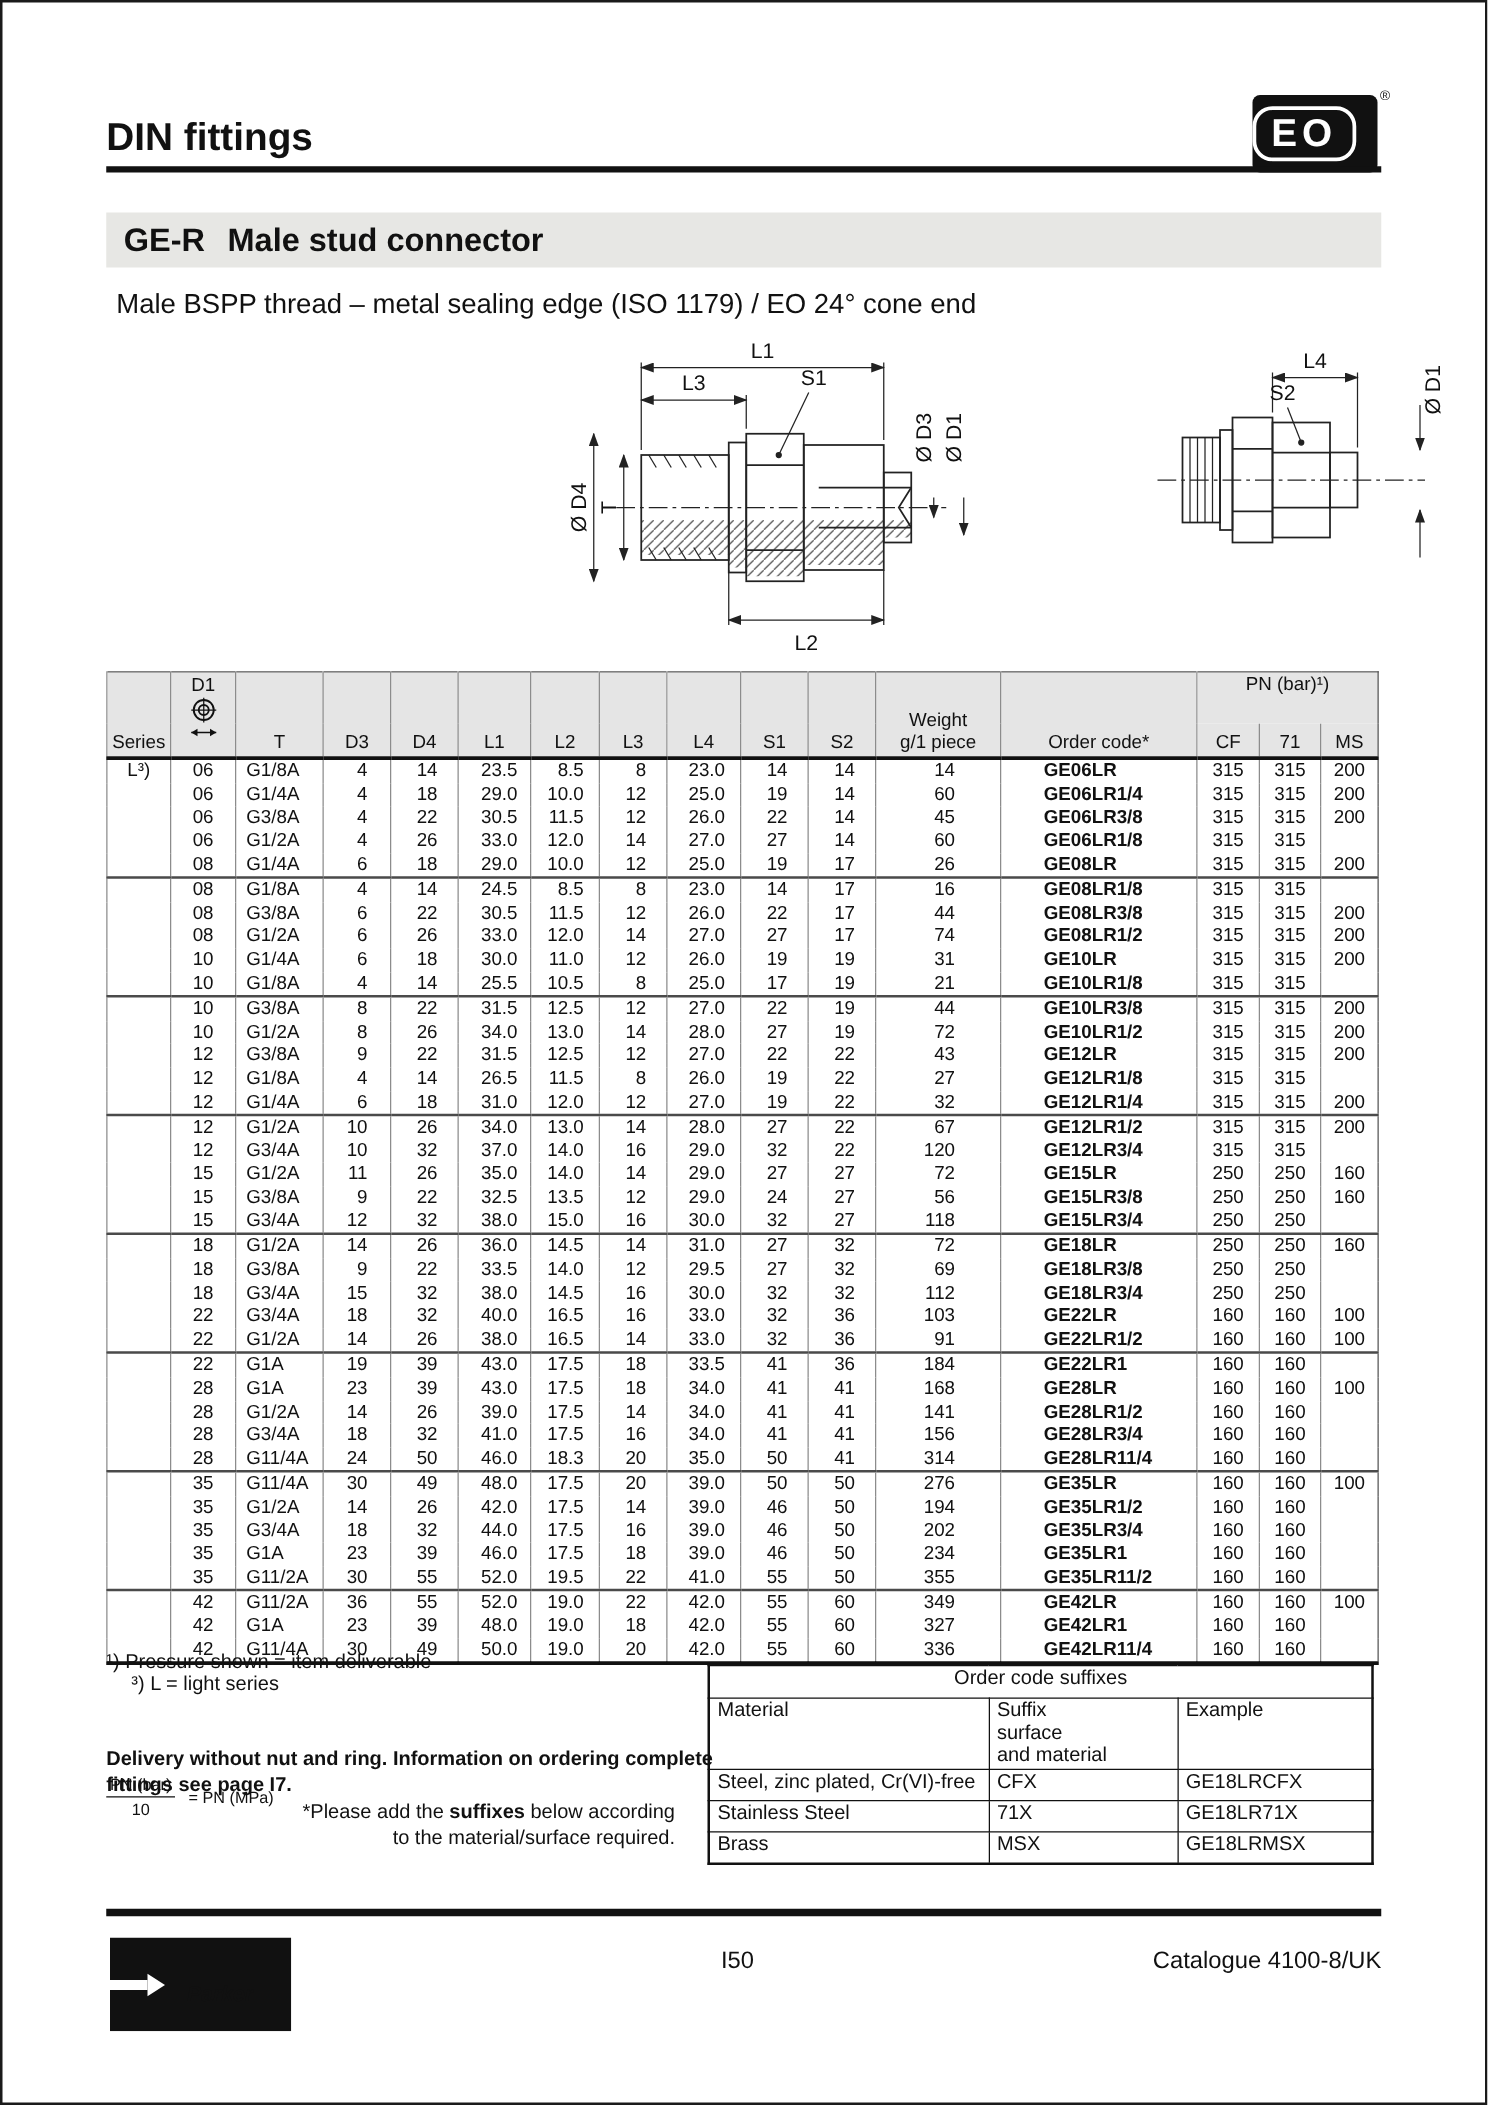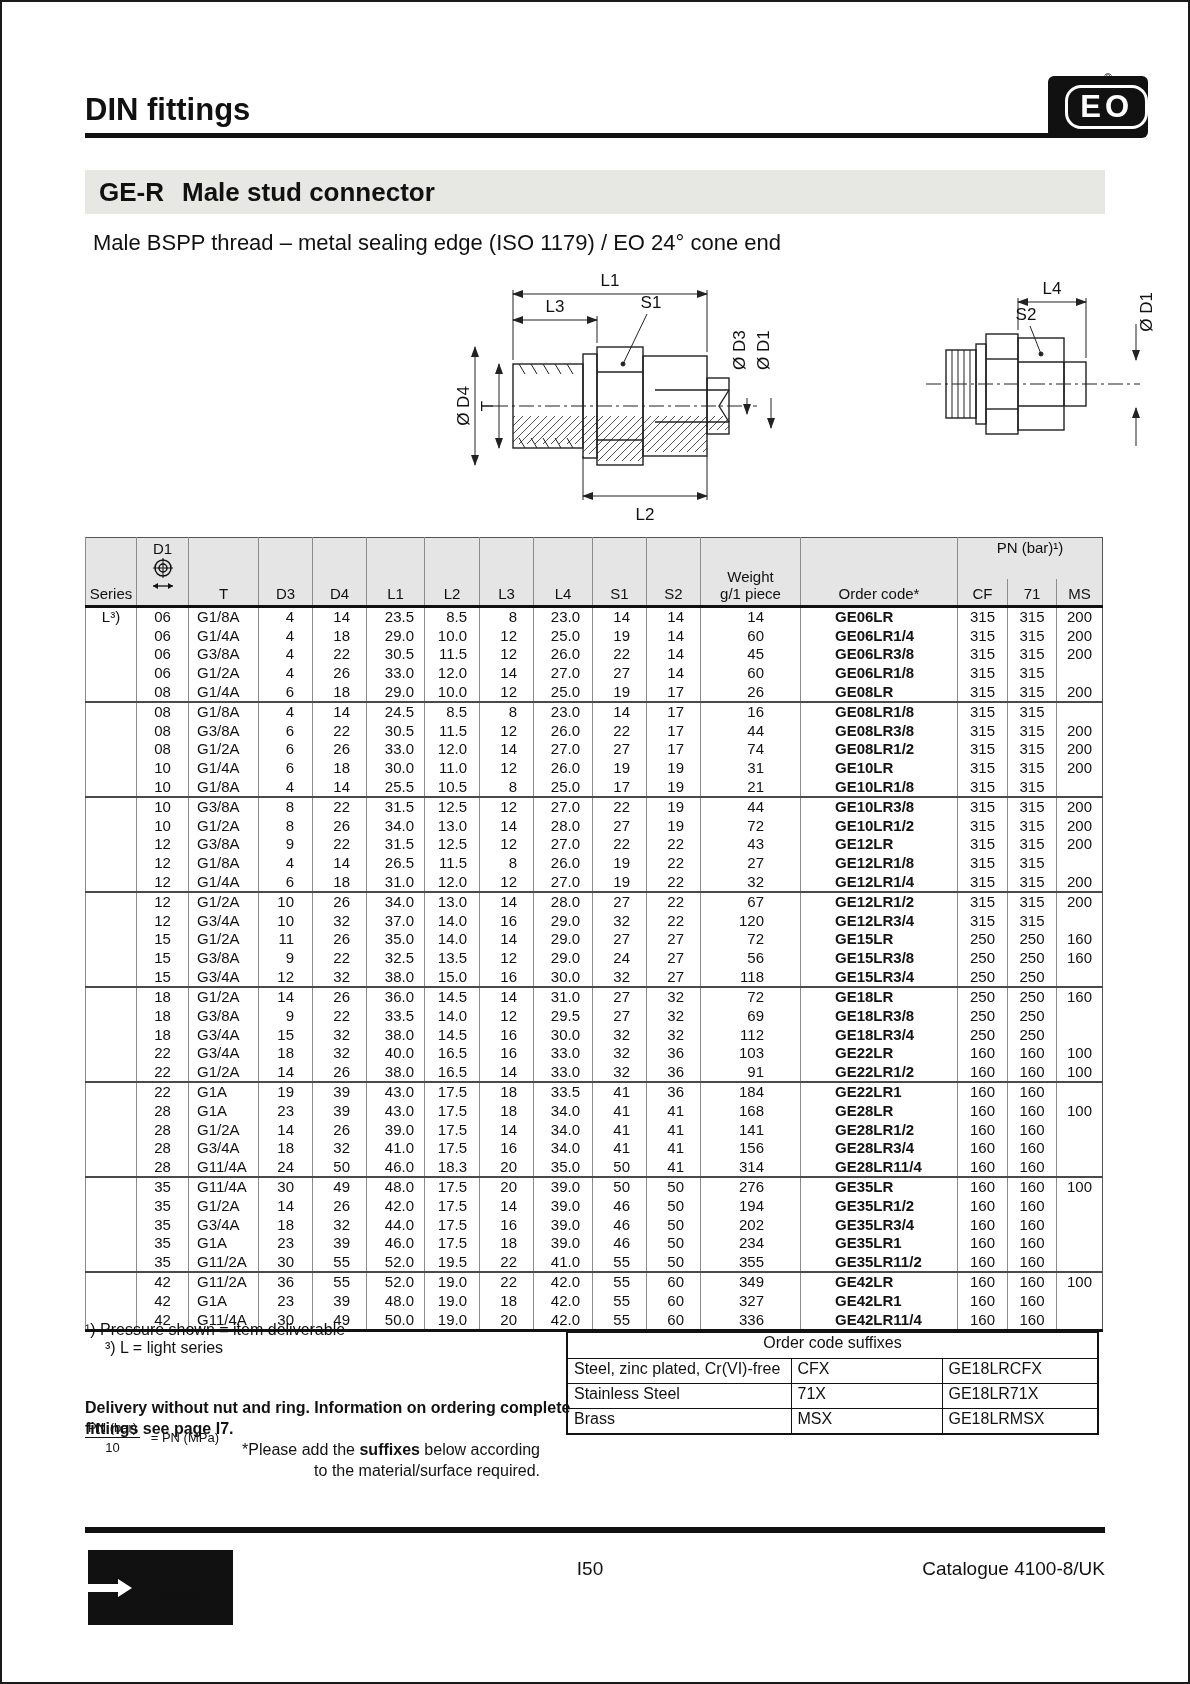--- a/index.html
+++ b/index.html
@@ -2,21 +2,21 @@
 <html><head>
 <meta charset="utf-8">
 <style>
   html,body{margin:0;padding:0;background:#fff;}
   .page{position:relative;width:1190px;height:1684px;background:#fff;
         font-family:"Liberation Sans",sans-serif;color:#111;overflow:hidden;
         box-shadow:inset 0 0 0 2px #1a1a1a;}
   
   .doc-title{position:absolute;left:85px;top:92px;font-size:31px;font-weight:bold;}
   .eo-logo{position:absolute;left:1002px;top:76px;width:100px;height:62px;background:#111;
-           border-radius:6px;display:flex;align-items:center;justify-content:flex-end;margin-left:46px;}
+           border-radius:6px;display:flex;align-items:center;justify-content:flex-start;}
   .eo-inner{border:3px solid #fff;border-radius:16px;padding:2px 12px;display:flex;align-items:center;justify-content:center;}
   .eo-text{color:#fff;font-size:31px;font-weight:bold;letter-spacing:4px;line-height:1.1;}
   .reg-mark{position:absolute;left:1104px;top:71px;font-size:11px;}
   .rule{position:absolute;left:85px;width:1020px;background:#111;}
   .rule-top{top:133px;height:5px;}
   .rule-bottom{top:1527px;height:6px;}
   
   .title-bar{position:absolute;left:85px;top:170px;width:1020px;height:44px;background:#e7e7e4;
              display:flex;align-items:center;padding-left:14px;box-sizing:border-box;}
   .title-bar .code{font-size:26px;font-weight:bold;}
@@ -961,20 +961,27 @@
   <table class="suffix-table">
     <colgroup>
         <col style="width:224px">
         <col style="width:151px">
         <col style="width:156px">
       </colgroup>
     <tbody>
       <tr>
           <td colspan="3" class="st-title">Order code suffixes</td>
         </tr>
+      <tr class="st-head">
+        <td>Material</td>
+        <td>Suffix
+surface
+and material</td>
+        <td>Example</td>
+      </tr>
     </tbody>
     <tbody>
         <tr class="st-row">
           <td>Steel, zinc plated, Cr(VI)-free</td>
           <td>CFX</td>
           <td>GE18LRCFX</td>
         </tr>
         <tr class="st-row">
           <td>Stainless Steel</td>
           <td>71X</td>

